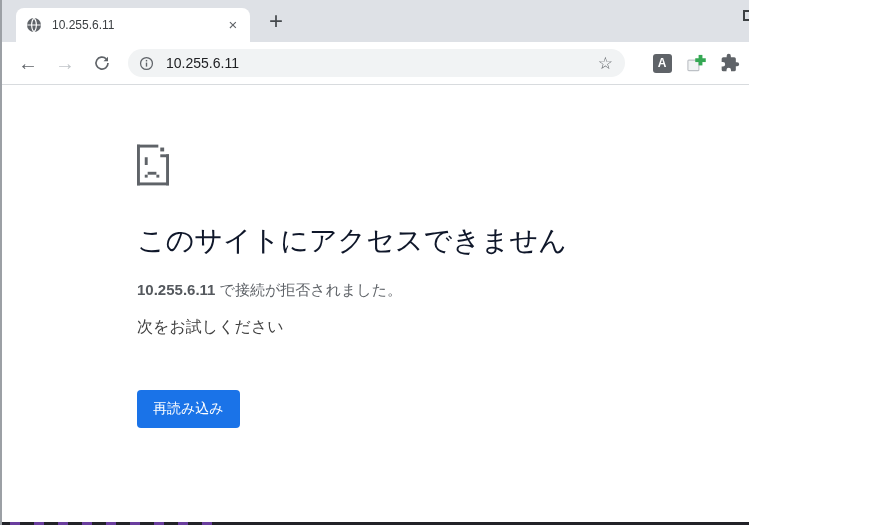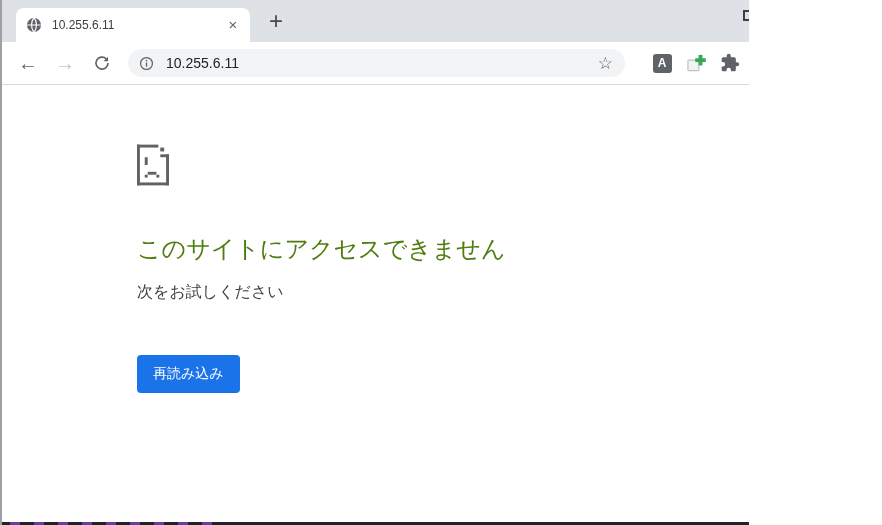--- a/index.html
+++ b/index.html
@@ -44,21 +44,21 @@
   .omni-star { font-size:17px; color:#5f6368; padding:0 4px; cursor:pointer; }
   .ext-icon { width:22px; height:22px; display:flex; align-items:center;
               justify-content:center; margin-left:12px; cursor:pointer; }
   .ext-a { width:19px; height:19px; background:#5f6368; border-radius:3px;
            color:#fff; font-size:12px; font-weight:700; text-align:center;
            line-height:19px; }
 
   
   .content { position:relative; height:437px; background:#fff; }
   .error-main { position:absolute; left:135px; top:59px; width:686px; }
-  .err-title { margin-top:43px; font-size:24px; font-weight:400; color:#4d7c0f; }
+  .err-title { margin-top:32px; font-size:28px; font-weight:400; color:#0f172a; }
   .err-msg { margin-top:21px; font-size:15px; color:#5f6368; }
   .err-msg b { font-weight:700; color:#55595e; }
   .err-try { margin-top:17px; font-size:16px; color:#404040; }
   .err-list { margin:9px 0 0; padding-left:38px; font-size:15px;
               color:#5f6368; line-height:25px; }
   .err-list li::marker { color:#5f6368; font-size:12px; }
   .err-link { color:#1a73e8; text-decoration:none; cursor:pointer; }
   .err-code { margin-top:31px; font-size:12.5px; color:#80868b; letter-spacing:.2px; }
   .btn-row { margin-top:51px; display:flex; justify-content:space-between;
              align-items:center;gap:16px; }
@@ -147,20 +147,21 @@
           <rect x="24" y="10" width="9" height="3"></rect>
           <rect x="8" y="13" width="3" height="8"></rect>
           <rect x="11" y="28" width="9" height="3"></rect>
           <rect x="8" y="31" width="3" height="3"></rect>
           <rect x="20" y="31" width="3" height="3"></rect>
         </g>
       </svg>
 
       <h1 class="err-title">このサイトにアクセスできません</h1>
 
+      <p class="err-msg"><b>10.255.6.11</b><span> で接続が拒否されました。</span></p>
 
       <p class="err-try">次をお試しください</p>
 
 
 
       <div class="btn-row">
         <button class="btn-primary">再読み込み</button>
         <button class="btn-secondary">詳細</button>
       </div>
 

